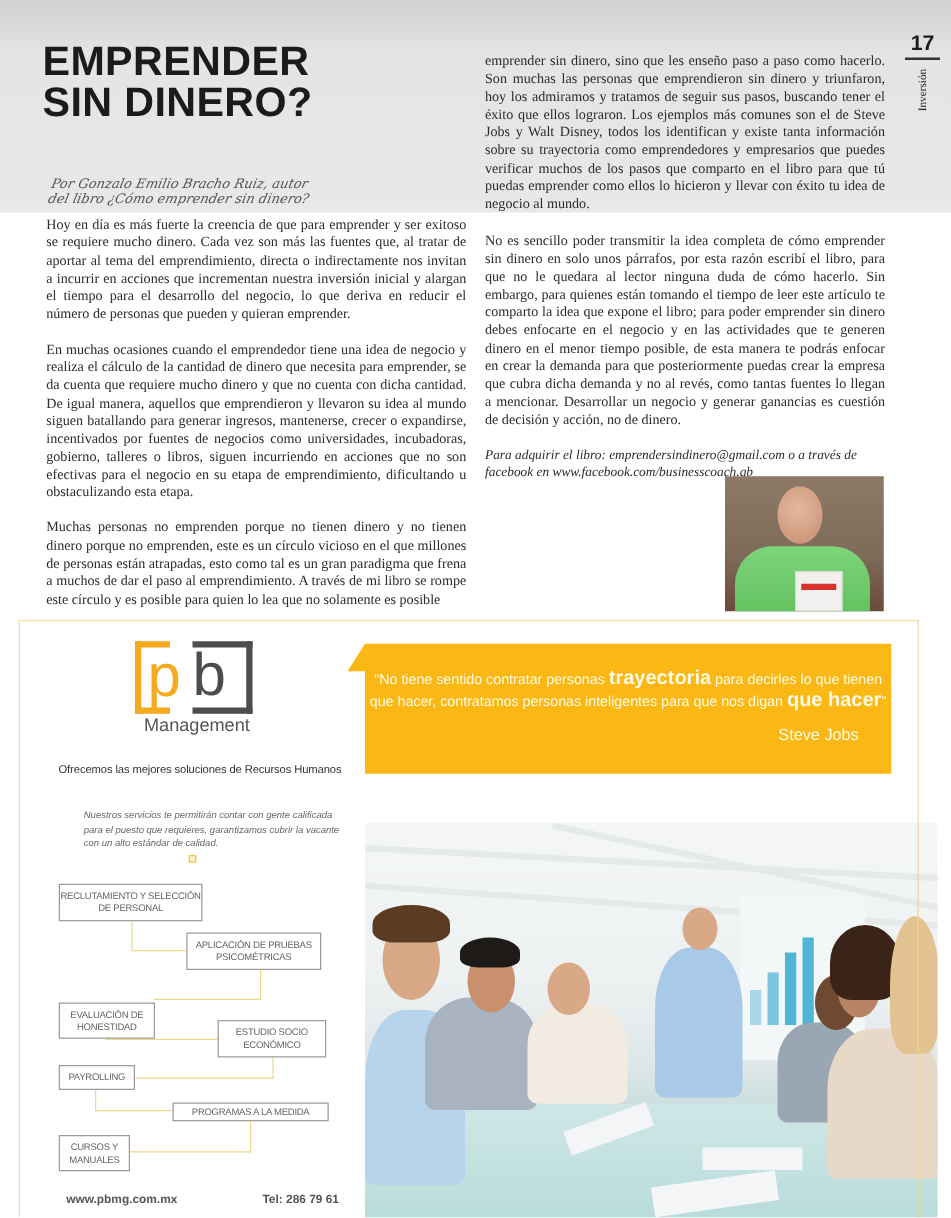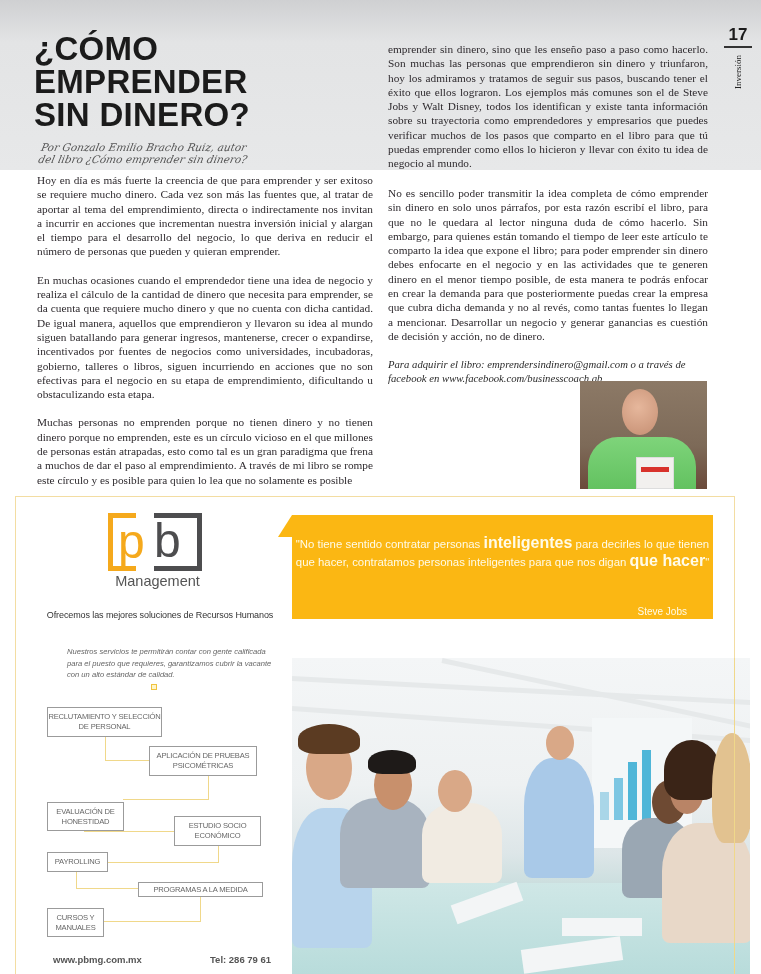--- a/index.html
+++ b/index.html
@@ -106,22 +106,22 @@
   .quote-box::before {
     content: ""; position: absolute; left: -14px; top: 0; width: 0; height: 0;
     border-top: 22px solid transparent; border-right: 14px solid #fbb713;
   }
   .quote-text {
     position: absolute; left: 0; top: 20px; width: 421px; text-align: center;
     font-family: "Liberation Sans", sans-serif; font-size: 11.4px; line-height: 16.5px; color: #fffbe8;
   }
   .quote-text .em { font-size: 16px; font-weight: bold; }
   .quote-author {
-    position: absolute; right: 26px; top: 91px;
-    font-family: "Liberation Sans", sans-serif; font-size: 10px; color: #fffbe8;
+    position: absolute; right: 26px; top: 65px;
+    font-family: "Liberation Sans", sans-serif; font-size: 13px; color: #fffbe8;
   }
 
   .services-intro {
     position: absolute; left: 67px; top: 646px; width: 215px;
     font-family: "Liberation Sans", sans-serif; font-style: italic; font-size: 7.6px; line-height: 11.5px; color: #666;
   }
   .bullet-square {
     position: absolute; left: 151px; top: 684px; width: 6px; height: 6px;
     border: 1px solid #f0c340; background: #fff5c8;
   }
@@ -156,21 +156,20 @@
   .meeting-photo .hair { position: absolute; border-radius: 50% 50% 30% 30%; }
   .meeting-photo .paper { position: absolute; background: #f3f5f6; }
   .photo-rule { position: absolute; left: 734px; top: 658px; width: 1px; height: 316px; background: #f0d88a; }
 </style>
 </head>
 <body>
 
 <div class="header-band"></div>
 
 <h1 class="title">
-  <div>¿CÓMO</div>
   <div>EMPRENDER</div>
   <div>SIN DINERO?</div>
 </h1>
 
 <div class="byline">
   <div>Por Gonzalo Emilio Bracho Ruiz, autor</div>
   <div>del libro ¿Cómo emprender sin dinero?</div>
 </div>
 
 <div class="page-num">17</div>
@@ -205,21 +204,21 @@
   <div class="logo-p"></div>
   <div class="logo-p-letter">p</div>
   <div class="logo-b"></div>
   <div class="logo-b-letter">b</div>
 </div>
 <div class="logo-name">Management</div>
 <div class="tagline">Ofrecemos las mejores soluciones de Recursos Humanos</div>
 
 <div class="quote-box">
   <div class="quote-text">
-    <span>"No tiene sentido contratar personas </span><span class="em">inteligentes</span><span> para decirles lo que tienen que hacer, contratamos personas inteligentes para que nos digan </span><span class="em">que hacer</span><span>"</span>
+    <span>"No tiene sentido contratar personas </span><span class="em">trayectoria</span><span> para decirles lo que tienen que hacer, contratamos personas inteligentes para que nos digan </span><span class="em">que hacer</span><span>"</span>
   </div>
   <div class="quote-author">Steve Jobs</div>
 </div>
 
 <div class="services-intro">Nuestros servicios te permitirán contar con gente calificada para el puesto que requieres, garantizamos cubrir la vacante con un alto estándar de calidad.</div>
 <div class="bullet-square"></div>
 
 <div class="conn" style="left:105px;top:737px;width:1px;height:23px;border-left-width:1px;"></div>
 <div class="conn" style="left:105px;top:760px;width:44px;height:1px;border-top-width:1px;"></div>
 <div class="conn" style="left:208px;top:776px;width:1px;height:23px;border-left-width:1px;"></div>

